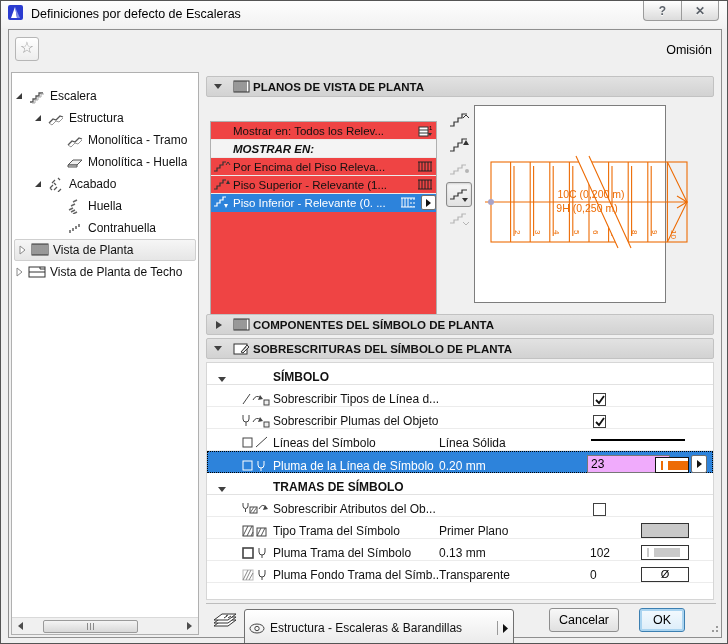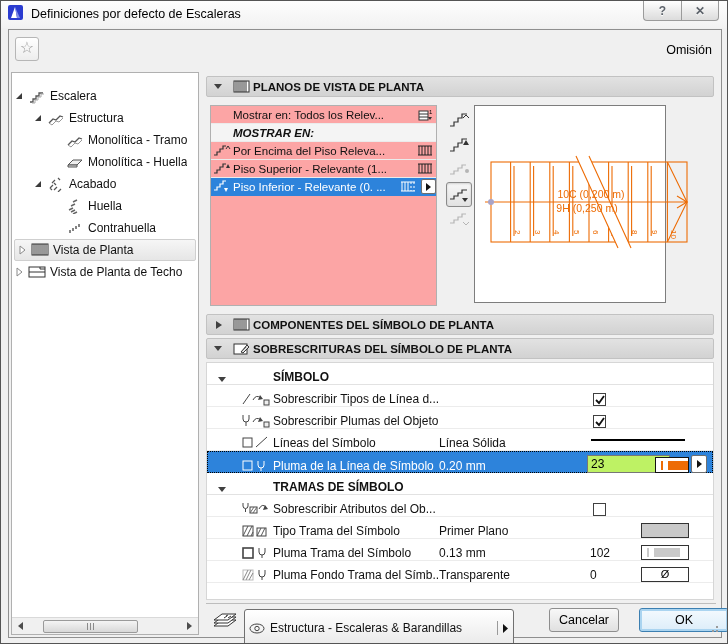--- a/index.html
+++ b/index.html
@@ -49,22 +49,22 @@
   
   .main{ position:absolute; left:197px; top:46px; width:510px; height:561px; }
   .sec-header{ position:absolute; left:0; right:2px; height:21px;
                background:linear-gradient(#e2e2e2,#d2d2d2); border:1px solid #c2c2c2; border-radius:2px;
                display:flex; align-items:center; font-weight:bold; font-size:11.5px; color:#111; }
   .sec-header .caret{ width:22px; display:flex; justify-content:center; }
   .sec-header .hicon{ width:24px; display:flex; justify-content:center; }
 
   
   .planos-body{ position:absolute; left:0; top:28px; width:510px; height:203px; }
-  .show-list{ position:absolute; left:4px; top:1px; width:227px; height:201px;
-              background:#fca5a5; border:1px solid #b0b0b0; }
+  .show-list{ position:absolute; left:4px; top:17px; width:227px; height:201px;
+              background:#ef4444; border:1px solid #b0b0b0; }
   .lrow{ position:relative; height:18px; display:flex; align-items:center;
          border-bottom:1px solid #ebebeb; font-size:11.5px; white-space:nowrap; overflow:hidden;}
   .lrow .licon{ width:22px; flex:0 0 22px; display:flex; justify-content:center; }
   .lrow .ltext{ flex:1; overflow:hidden; }
   .lrow .ricon{ flex:0 0 22px; display:flex; justify-content:center; }
   .lrow.hdr{ background:#f4f4f4; font-weight:bold; padding-left:22px;font-style:italic; }
   .lrow.sel{ background:#2d83db; color:#fff; border-bottom:1px solid #2d83db; }
   .mini-btn{ width:15px; height:15px; background:#fff; border:1px solid #6f6f6f; border-radius:2px;
              display:flex; align-items:center; justify-content:center; margin-left:2px; }
 
@@ -91,40 +91,40 @@
   .chk{ position:absolute; left:386px; width:13px; height:13px; border:1px solid #404040; background:#fff; }
   .lineprev{ position:absolute; left:384px; width:94px; height:2px; background:#000; top:10px; }
   .swatch{ position:absolute; left:434px; width:48px; height:15px; border:1px solid #333; background:#c9c9c9; }
   .penprev{ position:absolute; left:434px; width:48px; height:15px; border:1px solid #333; background:#fff;
             display:flex; align-items:center; }
   .penprev .tick{ width:2px; height:9px; margin-left:5px; }
   .penprev .bar{ width:26px; height:9px; margin-left:5px; }
   .nofill{ position:absolute; left:434px; width:48px; height:15px; border:1px solid #333; background:#fff;
            text-align:center; font-size:11px; line-height:13px; color:#000; }
   .pennum{ position:absolute; left:383px; }
-  .numfield{ position:absolute; left:380px; width:83px; height:18px; background:#bef264; border:1px solid #777;
+  .numfield{ position:absolute; left:380px; width:83px; height:18px; background:#f0abfc; border:1px solid #777;
              color:#000; font-size:12px; padding-left:3px; line-height:16px; }
   .penprev.sel-row{ left:448px; width:34px; height:16px; border:1px solid #111; }
   .row-arrow{ position:absolute; left:484px; width:16px; height:18px; background:#fff; border:1px solid #6f6f6f;
               border-radius:2px; display:flex; align-items:center; justify-content:center; }
 
   
   .footer-sep{ position:absolute; left:0; right:0; top:527px; height:1px; background:#bdbdbd; }
   .footer{ position:absolute; left:0; right:0; top:530px; height:31px; }
   .layers-ic{ position:absolute; left:6px; top:4px; }
   .layer-combo{ position:absolute; left:38px; top:3px; width:270px; height:38px;
                 border:1px solid #707070; border-radius:3px; background:linear-gradient(#ffffff,#e9e9e9);
                 display:flex; align-items:center; padding:0 4px; }
   .layer-combo .lbl{ flex:1; overflow:hidden; white-space:nowrap; font-size:12px; }
   .combo-div{ width:1px; height:14px; background:#9a9a9a; margin:0 4px; }
   .btn{ position:absolute; top:2px; height:24px; border:1px solid #8e8e8e; border-radius:3px;
         background:linear-gradient(#f8f8f8,#e0e0e0); text-align:center; font-size:12.5px;
         display:flex; align-items:center; justify-content:center; color:#000; }
   .btn.cancel{ left:343px; width:70px; }
-  .btn.ok{ left:433px; width:90px; border:1px solid #3c7fb1; box-shadow:inset 0 0 0 2px #aad4f0;
+  .btn.ok{ left:433px; width:46px; border:1px solid #3c7fb1; box-shadow:inset 0 0 0 2px #aad4f0;
            background:linear-gradient(#f4fafe,#dcedf9); }
   .grip{ position:absolute; right:3px; bottom:3px; width:8px; height:8px;
          background:
            radial-gradient(circle at 7px 1px,#9a9a9a 1px,transparent 1.2px),
            radial-gradient(circle at 7px 5px,#9a9a9a 1px,transparent 1.2px),
            radial-gradient(circle at 3px 5px,#9a9a9a 1px,transparent 1.2px); }
   svg{ display:block; }
 </style>
 </head>
 <body>

